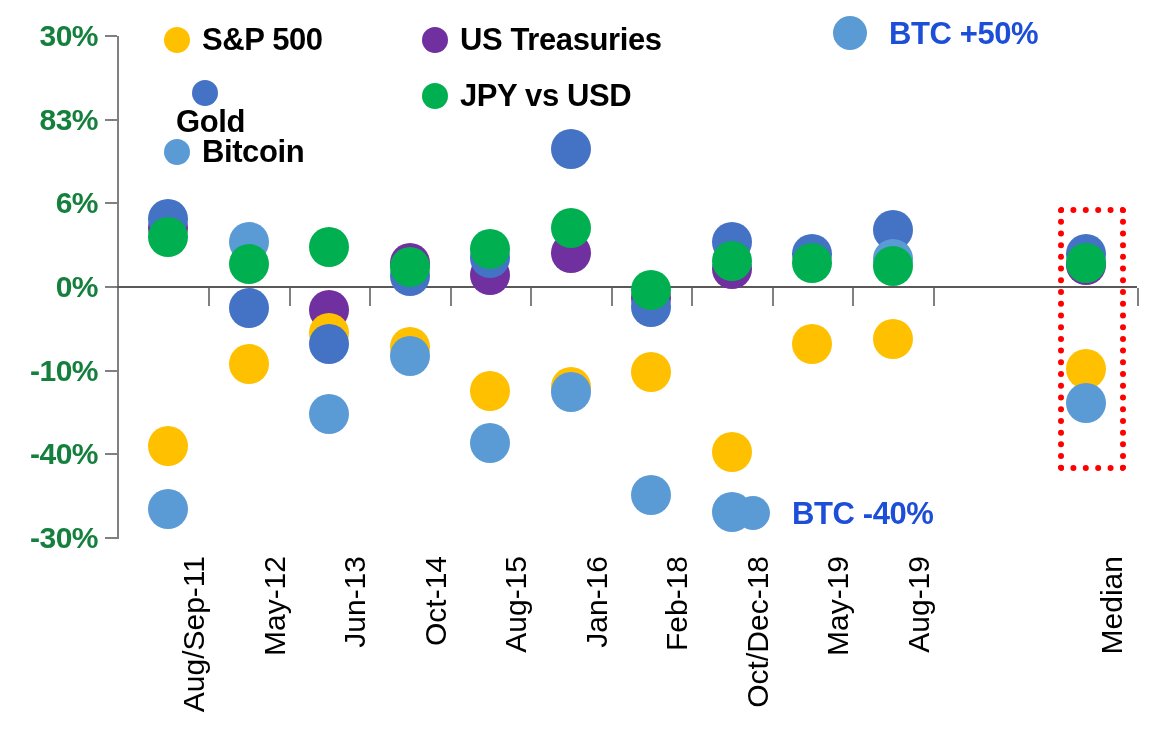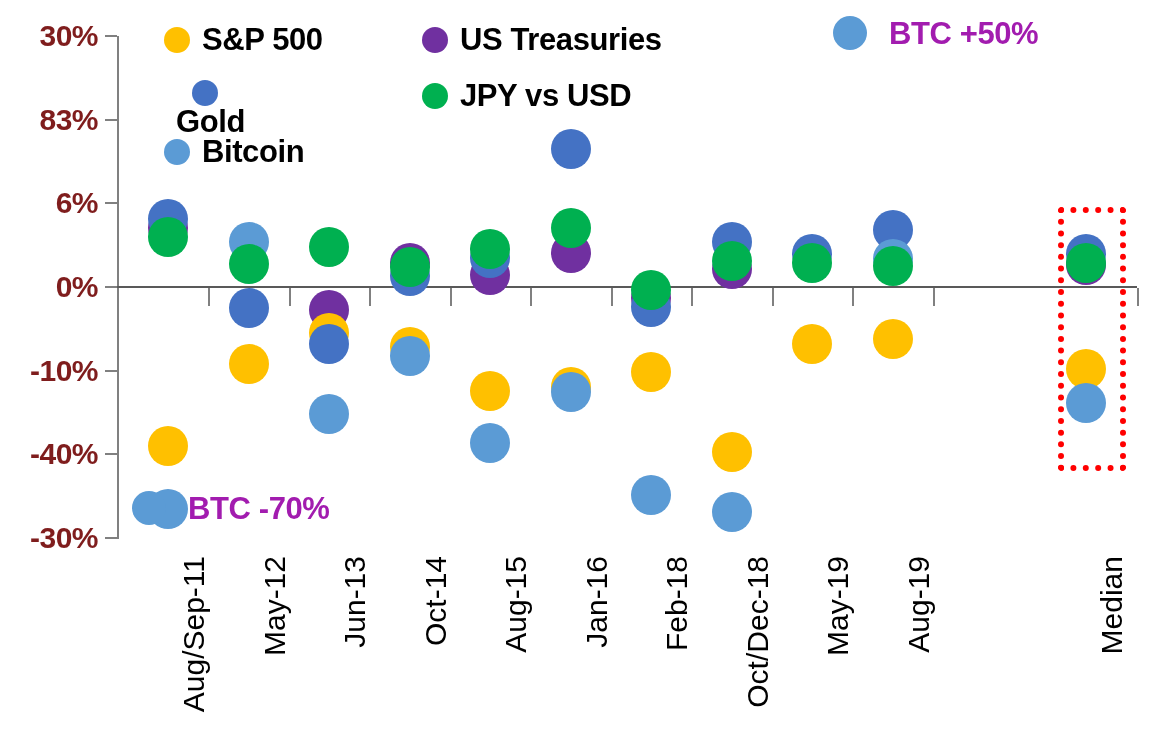--- a/index.html
+++ b/index.html
@@ -50,21 +50,21 @@
     width: 12px;
     height: 2px;
     background: #808080;
   }
   .y-tick-label {
     position: absolute;
     right: 1053px;
     text-align: right;
     font-size: 30px;
     font-weight: bold;
-    color: #7f1d1d;
+    color: #15803d;
     letter-spacing: -0.5px;
     white-space: nowrap;
     line-height: 1;
   }
   .x-tick {
     position: absolute;
     top: 288px;
     width: 2px;
     height: 18px;
     background: #808080;
@@ -132,21 +132,21 @@
   }
   .callout-dot {
     width: 34px;
     height: 34px;
     border-radius: 50%;
     flex: 0 0 auto;
   }
   .callout-text {
     font-size: 31px;
     font-weight: bold;
-    color: #a21caf;
+    color: #1d4ed8;
     margin-left: 22px;
     letter-spacing: -0.4px;
     line-height: 1;
   }
 
   
   .highlight-box {
     position: absolute;
     border: 6px dotted #FF0000;
     border-radius: 4px;
@@ -307,18 +307,18 @@
     <div class="legend-item" style="left:422px; top:80px;">
       <span class="legend-swatch" style="background:#00B050;"></span>
       <span class="legend-label">JPY vs USD</span>
     </div>
   </div>
 
   <div class="callout" style="left:833px; top:16px;">
     <span class="callout-dot" style="background:#5B9BD5;"></span>
     <span class="callout-text">BTC +50%</span>
   </div>
-  <div class="callout" style="left:132px; top:491px;">
+  <div class="callout" style="left:736px; top:496px;">
     <span class="callout-dot" style="background:#5B9BD5;"></span>
-    <span class="callout-text">BTC -70%</span>
+    <span class="callout-text">BTC -40%</span>
   </div>
 
 </div>
 
 </body></html>

